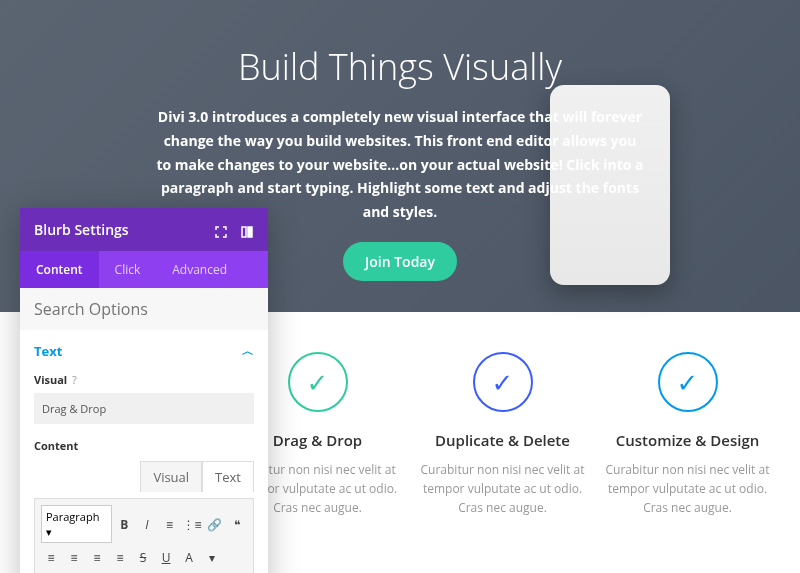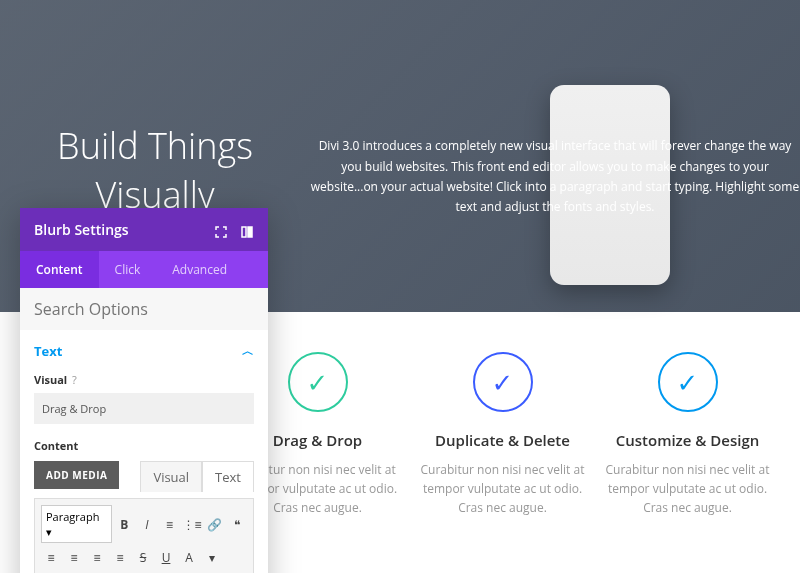--- a/index.html
+++ b/index.html
@@ -1,20 +1,20 @@
 <!DOCTYPE html>
 <html><head>
 <meta charset="utf-8">
 <style>
 *{margin:0;padding:0;box-sizing:border-box;font-family:'Open Sans',Arial,sans-serif}
 body{width:800px;height:573px;overflow:hidden;position:relative;background:#fff}
-.hero{width:100%;height:312px;background:linear-gradient(rgba(75,85,100,.75),rgba(75,85,100,.75)),linear-gradient(135deg,#8a9299 0%,#6a7480 50%,#4a5560 100%);display:flex;flex-direction:row;align-items:center;justify-content:flex-start;padding-top:42px;color:#fff;text-align:center;position:relative}
+.hero{width:100%;height:312px;background:linear-gradient(rgba(75,85,100,.75),rgba(75,85,100,.75)),linear-gradient(135deg,#8a9299 0%,#6a7480 50%,#4a5560 100%);display:flex;flex-direction:column;align-items:center;justify-content:flex-start;padding-top:42px;color:#fff;text-align:center;position:relative}
 .hero::after{content:"";position:absolute;right:130px;top:85px;width:120px;height:200px;background:linear-gradient(#f0f0f0,#e8e8e8);border-radius:14px;box-shadow:0 8px 24px rgba(0,0,0,.3);z-index:0}
 .hero-title{font-size:36px;font-weight:300;margin-bottom:14px;z-index:1}
-.hero-sub{font-size:12px;line-height:1.7;max-width:490px;font-weight:400;z-index:1}
+.hero-sub{font-size:14px;line-height:1.7;max-width:490px;font-weight:700;z-index:1}
 .cta{margin-top:18px;background:#2ecc9e;color:#fff;border:none;padding:10px 22px;border-radius:22px;font-size:14px;font-weight:600;cursor:pointer;z-index:1}
 .features{display:flex;justify-content:flex-end;gap:0;padding:40px 30px 0 0}
 .feat{width:165px;text-align:center;margin-left:20px}
 .feat-icon{width:60px;height:60px;border:2px solid;border-radius:50%;margin:0 auto 18px;display:flex;align-items:center;justify-content:center}
 .feat:nth-child(1) .feat-icon{border-color:#2ecc9e;color:#2ecc9e}
 .feat:nth-child(2) .feat-icon{border-color:#3b5cff;color:#3b5cff}
 .feat:nth-child(3) .feat-icon{border-color:#0099f0;color:#0099f0}
 .chk{font-size:26px}
 .feat-title{font-size:15px;font-weight:600;color:#333;margin-bottom:10px}
 .feat-body{font-size:12px;color:#999;line-height:1.6}
@@ -44,20 +44,21 @@
 .tb-sel{font-size:11px;padding:3px 4px;border:1px solid #ccc;background:#fff;cursor:pointer}
 .tb-btn{width:20px;height:20px;display:flex;align-items:center;justify-content:center;font-size:12px;color:#444;cursor:pointer;border-radius:2px}
 svg{display:block}
 </style>
 </head>
 <body>
 
 <div class="hero">
   <div class="hero-title">Build Things Visually</div>
   <div class="hero-sub">Divi 3.0 introduces a completely new visual interface that will forever change the way you build websites. This front end editor allows you to make changes to your website...on your actual website! Click into a paragraph and start typing. Highlight some text and adjust the fonts and styles.</div>
+  <button class="cta">Join Today</button>
 </div>
 
 <div class="features">
   <div class="feat">
     <div class="feat-icon">
         <span class="chk">✓</span>
       </div>
     <div class="feat-title">Drag &amp; Drop</div>
     <div class="feat-body">urabitur non nisi nec velit at tempor vulputate ac ut odio. Cras nec augue.</div>
   </div>
@@ -104,21 +105,20 @@
   </div>
   <div class="body">
     <div class="sec-hdr">
       <span>Text</span>
       <span class="caret">︿</span>
     </div>
     <div class="lbl"><span>Visual</span> <span class="help">?</span></div>
     <input class="titleinput" value="Drag &amp; Drop" style="">
     <div class="lbl">Content</div>
     <div style="margin-top:8px;overflow:hidden">
-      <button class="addmedia">ADD MEDIA</button>
       <div class="edtabs">
         <div class="edtab active">Visual</div>
         <div class="edtab">Text</div>
       </div>
     </div>
     <div class="toolbar">
       <div class="tbrow">
         <span class="tb-sel"><span>Paragraph</span> ▾</span>
         <span class="tb-btn">
             <b>B</b>

